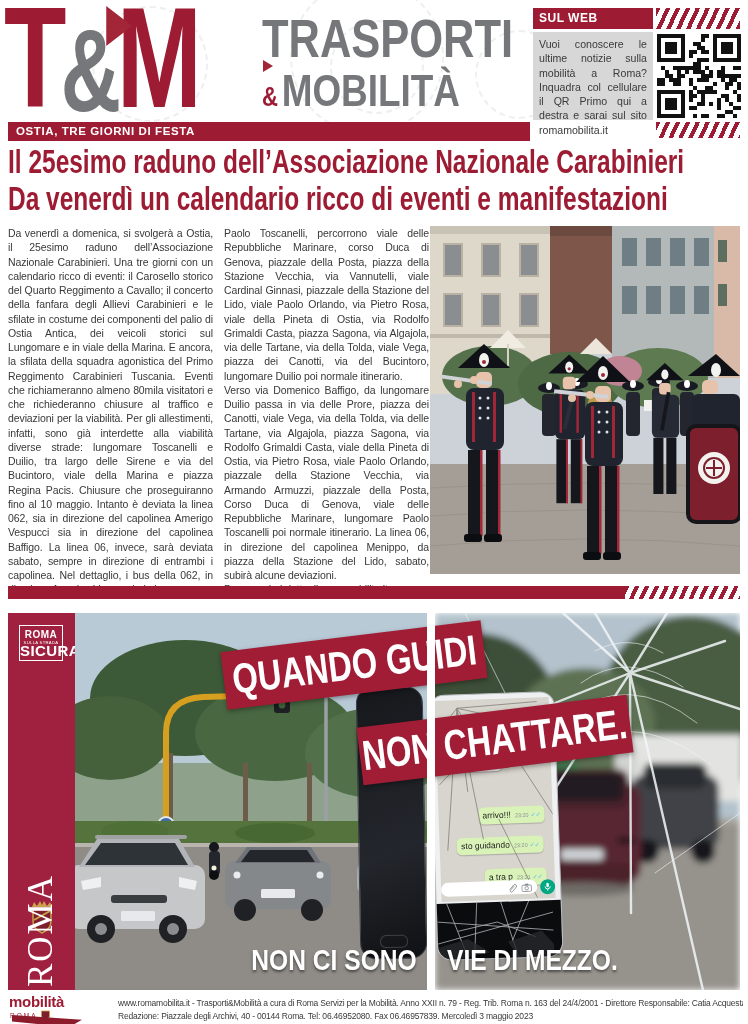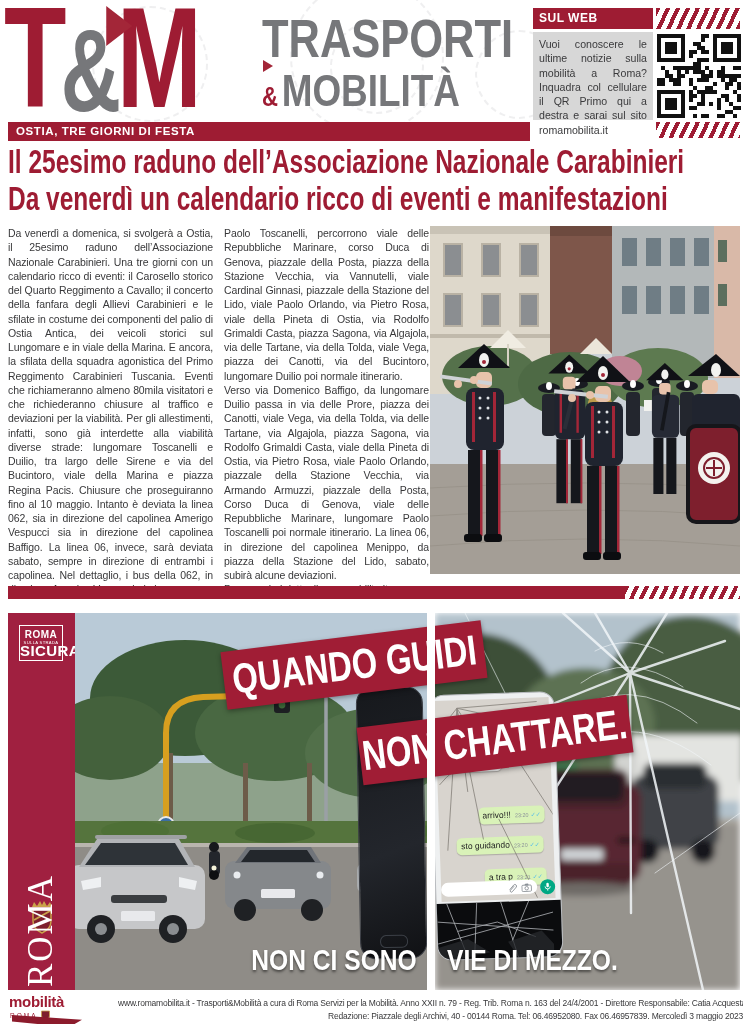--- a/index.html
+++ b/index.html
@@ -634,14 +634,14 @@
 
   <div class="abs" id="foot-logo1">mobilità</div>
   <div class="abs" id="foot-logo2">
     <span>ROMA</span>
     <svg width="9" height="11" viewBox="0 0 9 11">
         <path d="M0.5,1 H8.5 V6 Q8.5,9 4.5,10.5 Q0.5,9 0.5,6 Z" fill="#7e1f2d" stroke="#c9a24b" stroke-width=".8"></path>
       </svg>
   </div>
   <div class="abs" id="ribbon"></div>
   <div class="foot-text" style="top:997px;">www.romamobilita.it - Trasporti&amp;Mobilità a cura di Roma Servizi per la Mobilità. Anno XXII n. 79 - Reg. Trib. Roma n. 163 del 24/4/2001 - Direttore Responsabile: Catia Acquesta</div>
-  <div class="foot-text" style="top:1010px;text-align:right;">Redazione: Piazzale degli Archivi, 40 - 00144 Roma. Tel: 06.46952080. Fax 06.46957839. Mercoledì 3 maggio 2023</div>
+  <div class="foot-text" style="top:1010px;">Redazione: Piazzale degli Archivi, 40 - 00144 Roma. Tel: 06.46952080. Fax 06.46957839. Mercoledì 3 maggio 2023</div>
 </div>
 
 </body></html>

